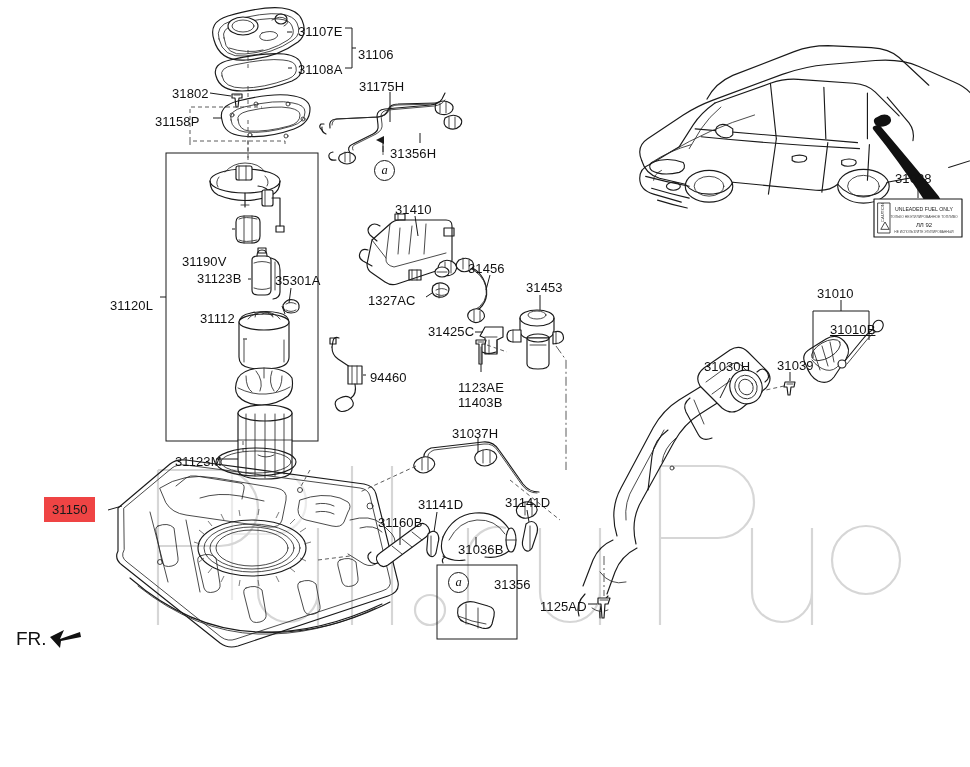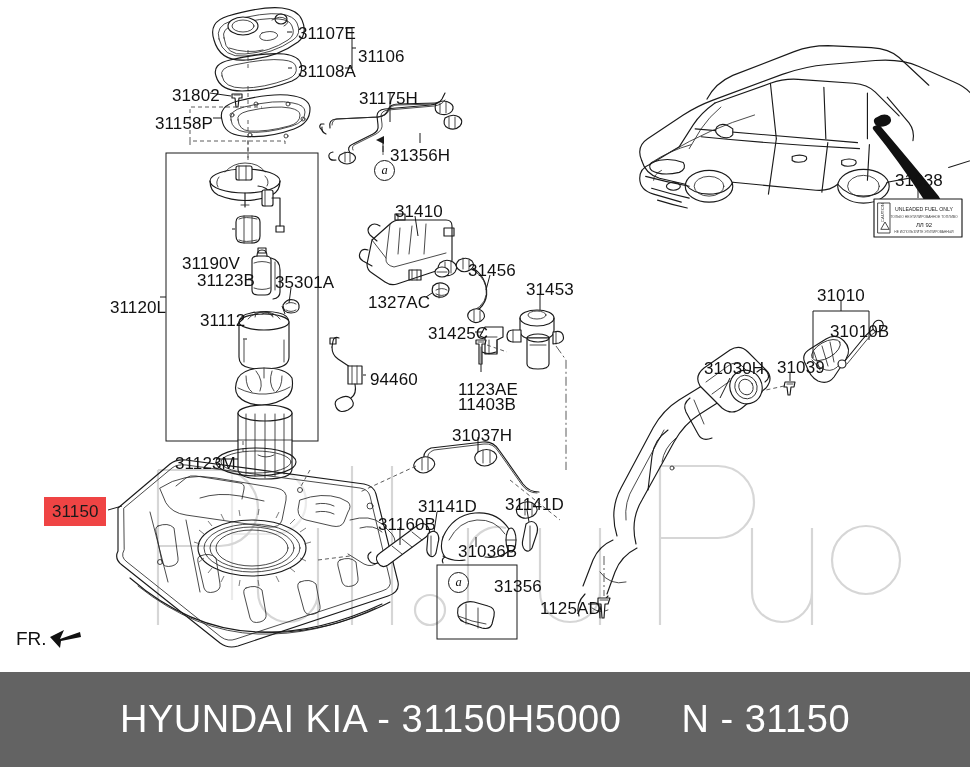--- a/index.html
+++ b/index.html
@@ -12,21 +12,21 @@
   #page{position:relative;width:970px;height:767px;background:#ffffff;overflow:hidden;}
 
   
   #canvas{position:absolute;left:0;top:0;width:970px;height:672px;}
   #canvas svg{display:block;}
 
   
   .lbl{
     position:absolute;
     font-family:"Liberation Sans", sans-serif;
-    font-size:17px;
+    font-size:13px;
     color:#111;
     white-space:nowrap;
     letter-spacing:0.1px;
     line-height:1;
   }
   .lbl.hl{
     background:#ef4444;
     padding:6px 7px 6px 8px;
     color:#1a1a1a;
   }
@@ -550,37 +550,37 @@
     <path class="dash" d="M310,470 L300,488"></path>
   </svg>
   </div>
 
   <div id="labels">
       <div class="lbl" style="left: 298px; top: 25px;">31107E</div>
       <div class="lbl" style="left: 358px; top: 48px;">31106</div>
       <div class="lbl" style="left: 298px; top: 63px;">31108A</div>
       <div class="lbl" style="left: 172px; top: 87px;">31802</div>
       <div class="lbl" style="left: 155px; top: 115px;">31158P</div>
-      <div class="lbl" style="left: 359px; top: 90px;">31175H</div>
+      <div class="lbl" style="left: 359px; top: 80px;">31175H</div>
       <div class="lbl" style="left: 390px; top: 147px;">31356H</div>
       <div class="lbl" style="left: 182px; top: 227px; margin-top: 28px;">31190V</div>
       <div class="lbl" style="left: 197px; top: 272px;">31123B</div>
       <div class="lbl" style="left: 275px; top: 274px;">35301A</div>
       <div class="lbl" style="left: 200px; top: 312px;">31112</div>
       <div class="lbl" style="left: 110px; top: 299px;">31120L</div>
       <div class="lbl" style="left: 370px; top: 371px;">94460</div>
       <div class="lbl" style="left: 395px; top: 203px;">31410</div>
       <div class="lbl" style="left: 468px; top: 262px;">31456</div>
       <div class="lbl" style="left: 526px; top: 281px;">31453</div>
       <div class="lbl" style="left: 368px; top: 294px;">1327AC</div>
       <div class="lbl" style="left: 428px; top: 325px;">31425C</div>
       <div class="lbl" style="left: 458px; top: 381px;">1123AE</div>
       <div class="lbl" style="left: 458px; top: 396px;">11403B</div>
       <div class="lbl" style="left: 817px; top: 287px;">31010</div>
-      <div class="lbl" style="left: 830px; top: 323px;">31010B</div>
+      <div class="lbl" style="left: 830px; top: 323px; text-decoration: underline;">31010B</div>
       <div class="lbl" style="left: 704px; top: 360px;">31030H</div>
       <div class="lbl" style="left: 777px; top: 359px;">31039</div>
       <div class="lbl" style="left: 895px; top: 172px;">31038</div>
       <div class="lbl" style="left: 175px; top: 455px;">31123M</div>
       <div class="lbl hl" style="left: 44px; top: 497px;">31150</div>
       <div class="lbl" style="left: 452px; top: 427px;">31037H</div>
       <div class="lbl" style="left: 418px; top: 498px;">31141D</div>
       <div class="lbl" style="left: 505px; top: 496px;">31141D</div>
       <div class="lbl" style="left: 378px; top: 516px;">31160B</div>
       <div class="lbl" style="left: 458px; top: 543px;">31036B</div>
@@ -595,23 +595,14 @@
 
   <div id="fr-marker">
     <span class="fr-text">FR.</span>
     <span class="fr-arrow">
       <svg width="34" height="22" viewBox="0 0 34 22">
         <path d="M32,4 L12,11 L16,2 L2,9 L12,20 L13,13 L33,9 Z" fill="#111"></path>
       </svg>
     </span>
   </div>
 
-  <div id="footer">
-    <div class="ft">
-      <span>HYUNDAI  KIA</span>
-      <span> </span>
-      <span>- 31150H5000</span>
-      <span class="gap"></span>
-      <span>N - 31150</span>
-    </div>
-  </div>
 
 </div>
 
 </body></html>

